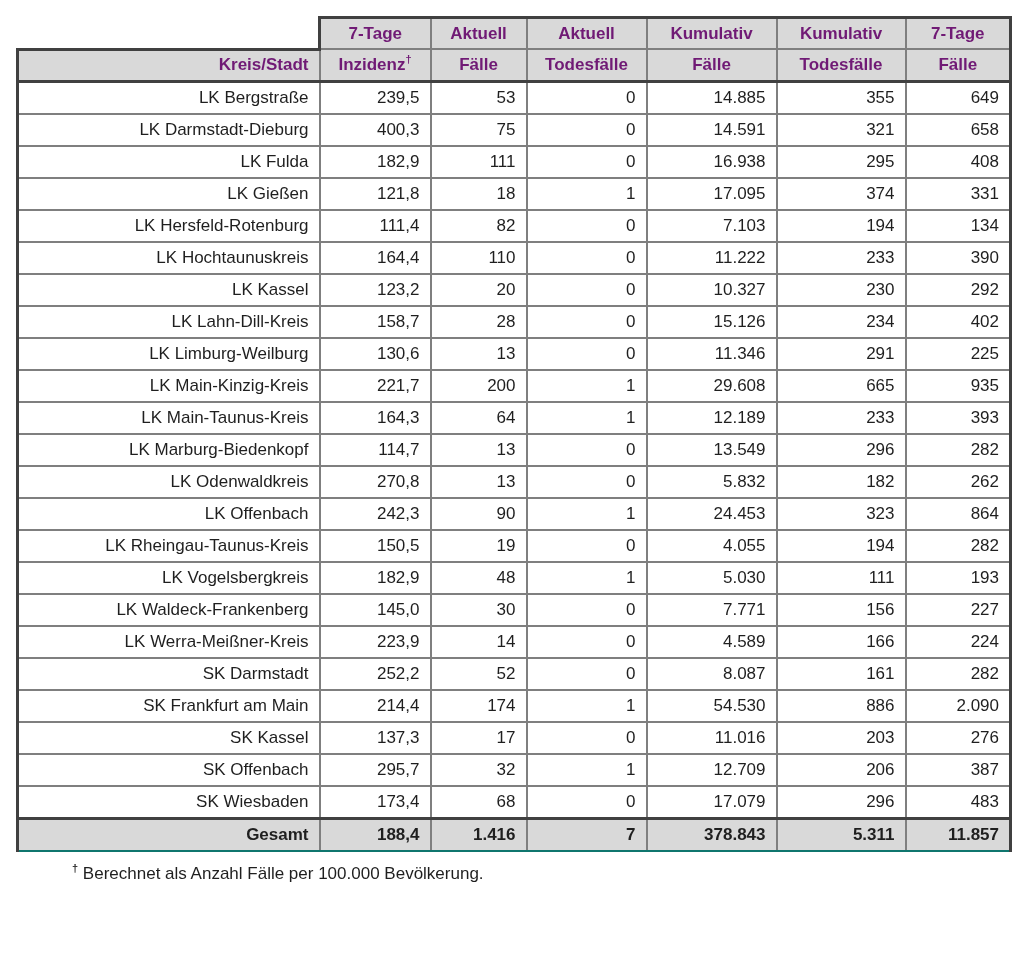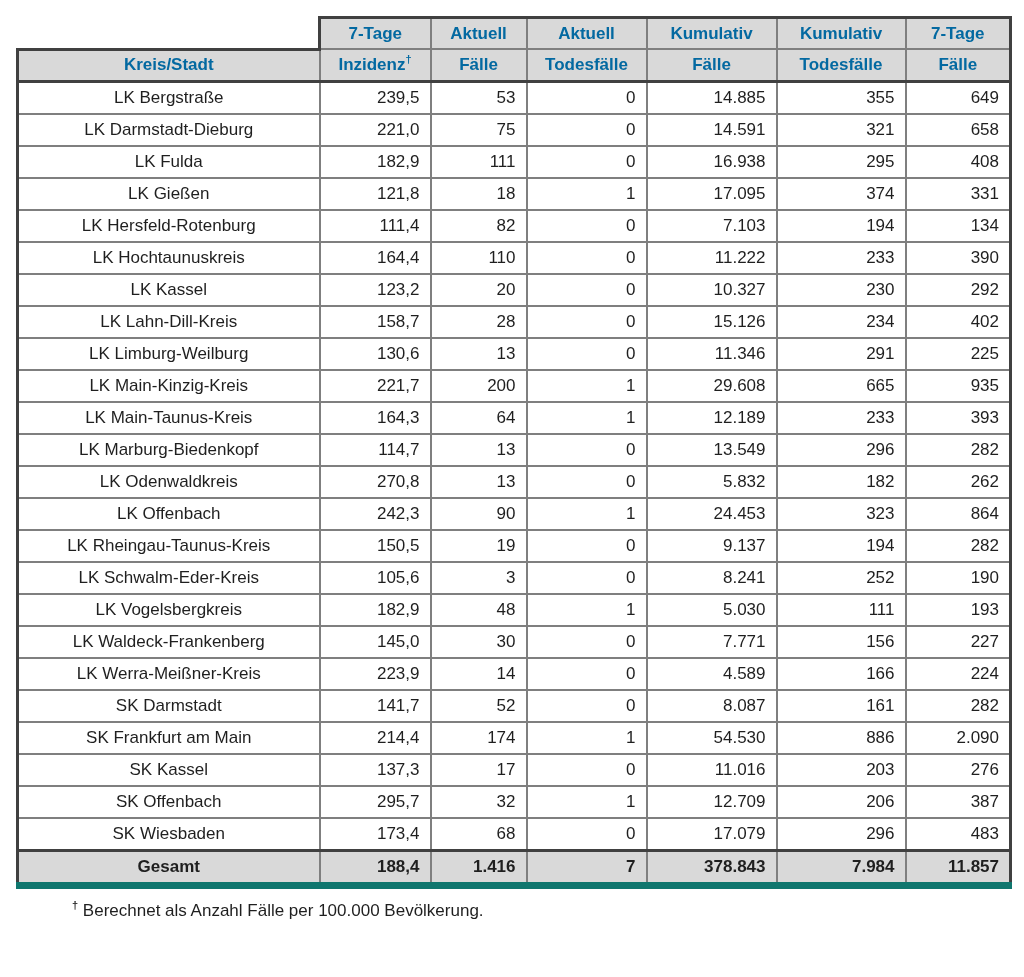--- a/index.html
+++ b/index.html
@@ -10,30 +10,30 @@
   th, td {
     font-size:17px;
     padding:0 10px;
     height:30px;
     border:2px solid #7f7f7f;
     overflow:hidden;
     white-space:nowrap;
     vertical-align:middle;
   }
   thead th { height:29px; }
-  .hdr { background:#d9d9d9; font-weight:bold; text-align:center; color:#0369a1; }
+  .hdr { background:#d9d9d9; font-weight:bold; text-align:center; color:#701a75; }
   .empty-cell { border:none; background:transparent; }
-  .region-col { text-align:center; }
+  .region-col { text-align:right; }
   .num { text-align:right; }
   sup.dag { font-size:11px; font-weight:bold; line-height:0; }
 
   .b-top    { border-top:3px solid #404040; }
   .b-left   { border-left:3px solid #404040; }
   .b-right  { border-right:3px solid #404040; }
-  .b-bottom { border-bottom:7px solid #0f766e; }
+  .b-bottom { border-bottom:2px solid #0f766e; }
   .hdr-underline { border-bottom:3px solid #404040; }
 
   tbody.totals td { background:#d9d9d9; font-weight:bold; border-top:3px solid #404040; }
 
   .footnote {
     margin:10px 0 0 56px;
     font-size:17px;
     color:#1f1f1f;
   }
   .footnote sup { font-size:11px; font-weight:bold; }
@@ -77,21 +77,21 @@
           <td class="region-col b-left">LK Bergstraße</td>
           <td class="num">239,5</td>
           <td class="num">53</td>
           <td class="num">0</td>
           <td class="num">14.885</td>
           <td class="num">355</td>
           <td class="num b-right">649</td>
         </tr>
         <tr>
           <td class="region-col b-left">LK Darmstadt-Dieburg</td>
-          <td class="num">221,0</td>
+          <td class="num">400,3</td>
           <td class="num">75</td>
           <td class="num">0</td>
           <td class="num">14.591</td>
           <td class="num">321</td>
           <td class="num b-right">658</td>
         </tr>
         <tr>
           <td class="region-col b-left">LK Fulda</td>
           <td class="num">182,9</td>
           <td class="num">111</td>
@@ -197,32 +197,23 @@
           <td class="num">1</td>
           <td class="num">24.453</td>
           <td class="num">323</td>
           <td class="num b-right">864</td>
         </tr>
         <tr>
           <td class="region-col b-left">LK Rheingau-Taunus-Kreis</td>
           <td class="num">150,5</td>
           <td class="num">19</td>
           <td class="num">0</td>
-          <td class="num">9.137</td>
+          <td class="num">4.055</td>
           <td class="num">194</td>
           <td class="num b-right">282</td>
-        </tr>
-        <tr>
-          <td class="region-col b-left">LK Schwalm-Eder-Kreis</td>
-          <td class="num">105,6</td>
-          <td class="num">3</td>
-          <td class="num">0</td>
-          <td class="num">8.241</td>
-          <td class="num">252</td>
-          <td class="num b-right">190</td>
         </tr>
         <tr>
           <td class="region-col b-left">LK Vogelsbergkreis</td>
           <td class="num">182,9</td>
           <td class="num">48</td>
           <td class="num">1</td>
           <td class="num">5.030</td>
           <td class="num">111</td>
           <td class="num b-right">193</td>
         </tr>
@@ -239,21 +230,21 @@
           <td class="region-col b-left">LK Werra-Meißner-Kreis</td>
           <td class="num">223,9</td>
           <td class="num">14</td>
           <td class="num">0</td>
           <td class="num">4.589</td>
           <td class="num">166</td>
           <td class="num b-right">224</td>
         </tr>
         <tr>
           <td class="region-col b-left">SK Darmstadt</td>
-          <td class="num">141,7</td>
+          <td class="num">252,2</td>
           <td class="num">52</td>
           <td class="num">0</td>
           <td class="num">8.087</td>
           <td class="num">161</td>
           <td class="num b-right">282</td>
         </tr>
         <tr>
           <td class="region-col b-left">SK Frankfurt am Main</td>
           <td class="num">214,4</td>
           <td class="num">174</td>
@@ -290,20 +281,20 @@
           <td class="num b-right">483</td>
         </tr>
       </tbody>
     <tbody class="totals">
       <tr>
         <td class="region-col b-left b-bottom">Gesamt</td>
         <td class="num b-bottom">188,4</td>
         <td class="num b-bottom">1.416</td>
         <td class="num b-bottom">7</td>
         <td class="num b-bottom">378.843</td>
-        <td class="num b-bottom">7.984</td>
+        <td class="num b-bottom">5.311</td>
         <td class="num b-bottom b-right">11.857</td>
       </tr>
     </tbody>
   </table>
 
   <div class="footnote"><sup>†</sup> <span>Berechnet als Anzahl Fälle per 100.000 Bevölkerung.</span></div>
 </div>
 
 </body></html>

